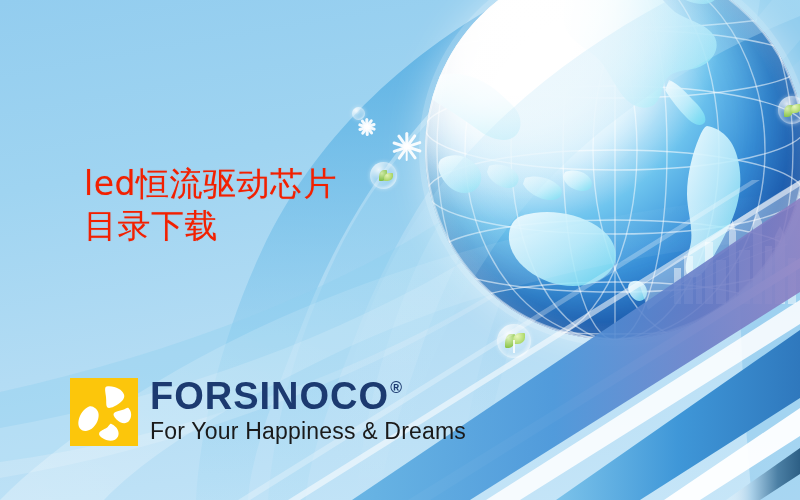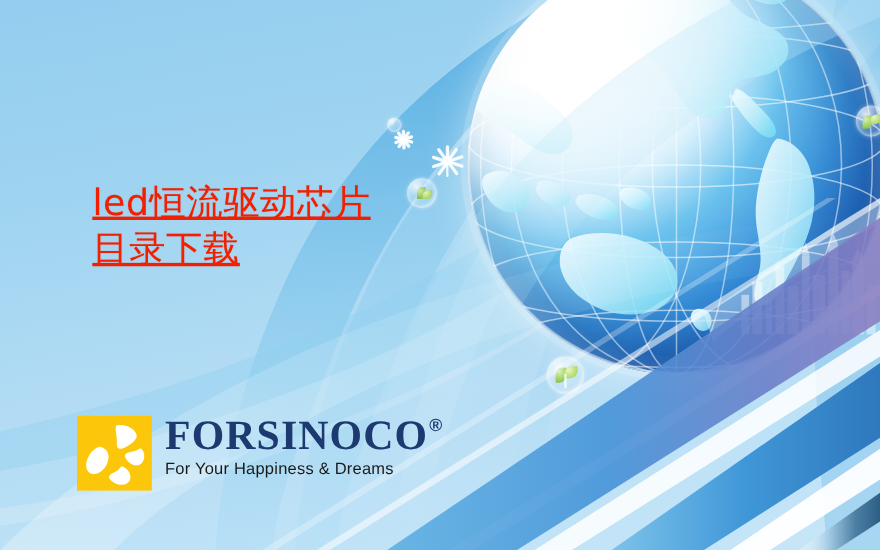--- a/index.html
+++ b/index.html
@@ -44,37 +44,36 @@
   .bubble .leaf{position:absolute;border-radius:60% 10% 60% 10%;}
 
   
   #city{position:absolute;right:0;top:212px;width:130px;height:92px;opacity:.85;}
 
   
   #headline{
     position:absolute;left:84px;top:163px;width:420px;
     color:#f22000;line-height:1.28;letter-spacing:.5px;
     text-shadow:0 0 1px rgba(242,32,0,.35);
-    text-decoration:underline;
   }
   #headline .l1{font-size:33px;font-family:"DejaVu Sans","Liberation Sans",sans-serif;white-space:nowrap;}
   #headline .l2{font-size:33px;font-family:"DejaVu Sans","Liberation Sans",sans-serif;white-space:nowrap;}
 
   
   #logo{position:absolute;left:70px;top:378px;display:flex;align-items:flex-start;}
   #logo-mark{position:relative;width:68px;height:68px;background:#fcc60b;flex:0 0 auto;}
   #logo-text{margin-left:12px;display:flex;flex-direction:column;justify-content:flex-start;}
   #brand-row{display:flex;align-items:flex-start;line-height:1;}
   #brand{
-    font-family:Liberation Serif, serif;font-weight:bold;font-size:38px;
+    font-family:Liberation Sans, sans-serif;font-weight:bold;font-size:38px;
     color:#1c3a70;letter-spacing:1px;line-height:.95;
   }
   #brand-reg{font-size:16px;color:#1c3a70;font-weight:bold;margin-top:2px;margin-left:1px;}
   #tagline{
-    font-family:"Liberation Sans",sans-serif;font-size:15px;color:#1a1a1a;
+    font-family:"Liberation Sans",sans-serif;font-size:23px;color:#1a1a1a;
     margin-top:4px;letter-spacing:.2px;
   }
 </style>
 </head>
 <body>
 
 <div id="stage">
 
   <div class="layer">
     <svg width="800" height="500" viewBox="0 0 800 500">

